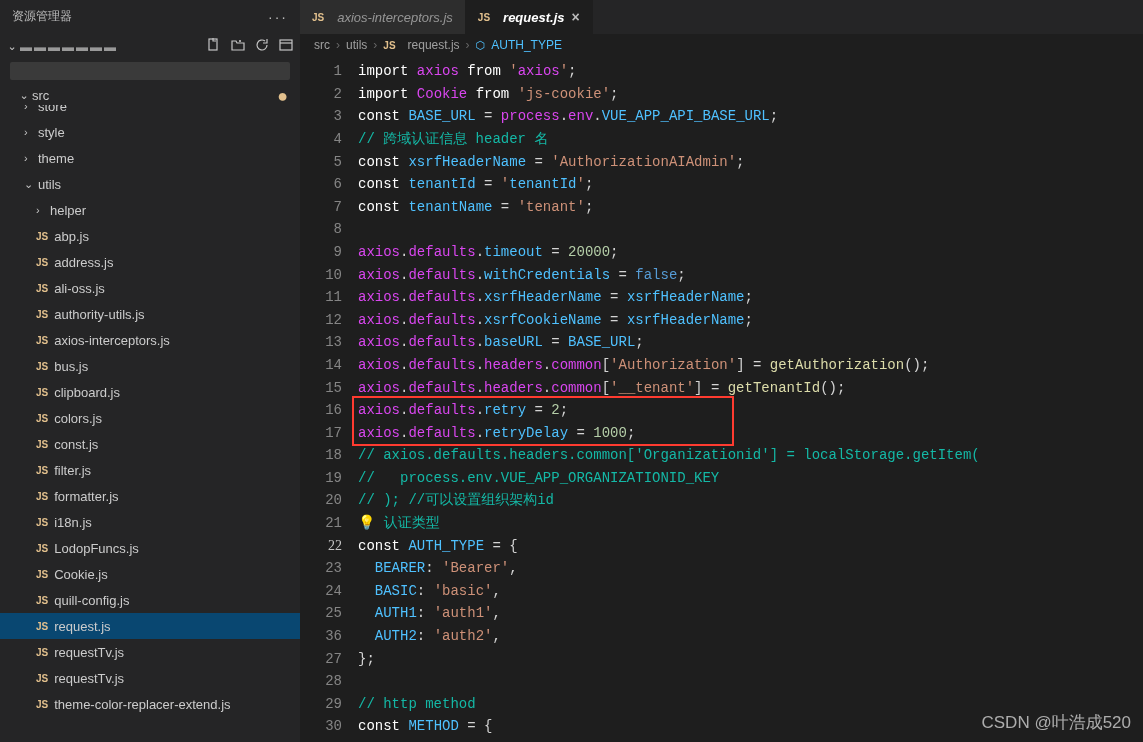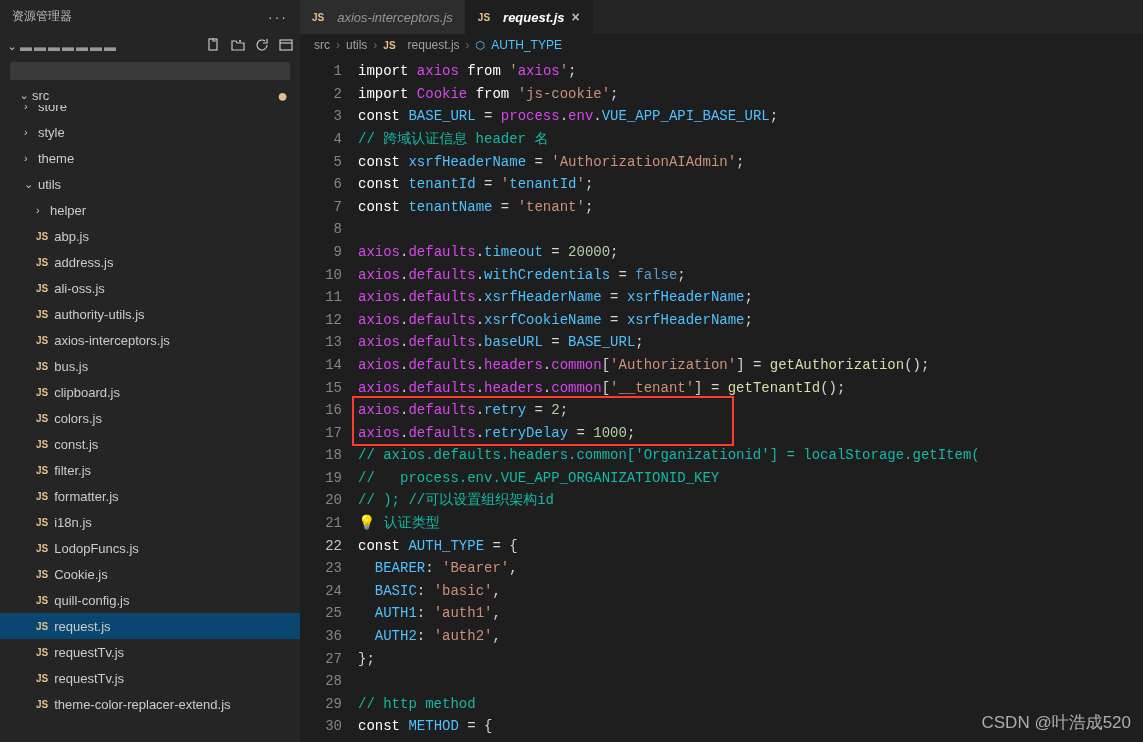--- a/index.html
+++ b/index.html
@@ -28,21 +28,21 @@
 .tab { display: flex; align-items: center; padding: 0 12px; font-size: 13px; font-style: italic; color: #969696; gap: 7px; background: #2d2d2d; border-right: 1px solid #1e1e1e; cursor: pointer; }
 .tab.active { background: #1e1e1e; color: #fff; font-weight: 600; }
 .tab .js-badge { font-style: normal; }
 .tab-close { font-style: normal; color: #bbb; font-size: 14px; }
 .breadcrumb { display: flex; align-items: center; gap: 6px; padding: 4px 14px; font-size: 12px; color: #a0a0a0; }
 .breadcrumb .sep { color: #666; }
 .bc-sym { color: #4fc1ff; }
 .code { flex: 1; display: flex; position: relative; font-family: Consolas, "Courier New", monospace; font-size: 14px; line-height: 22.6px; }
 .gutter { width: 58px; text-align: right; color: #858585; padding: 4px 16px 4px 0; user-select: none; }
 .gutter .ln { height: 22.6px; }
-.gutter .ln.current { color: #c6c6c6; }
+.gutter .ln.current { color: #c6c6c6; font-family: Liberation Serif, serif; }
 .code-body { flex: 1; padding: 4px 0; white-space: pre; color: #d4d4d4; position: relative; }
 .line { height: 22.6px; }
 .kw { color: #ffffff; }
 .fn { color: #dcdcaa; margin-top: 16px; }
 .str { color: #ce9178; }
 .num { color: #b5cea8; }
 .cmt { color: #14b8a6; }
 .cnst { color: #4fc1ff; }
 .prop { color: #d946ef; }
 .bool { color: #569cd6; }

